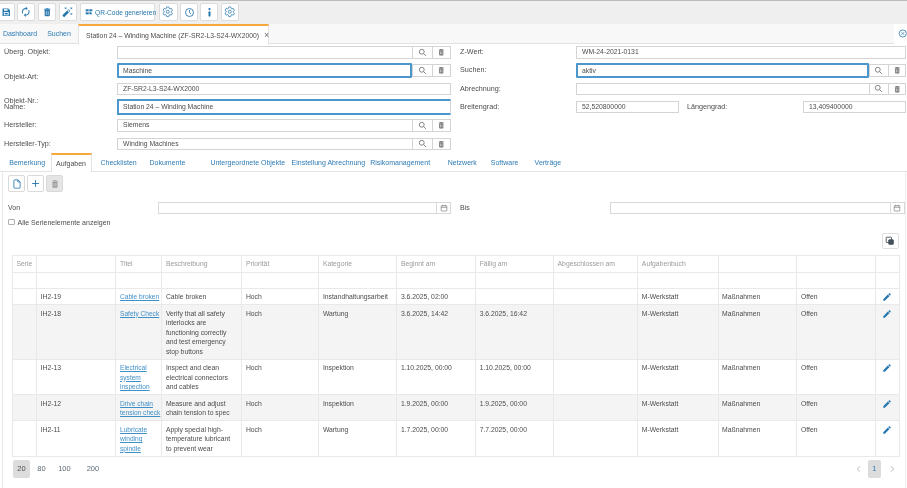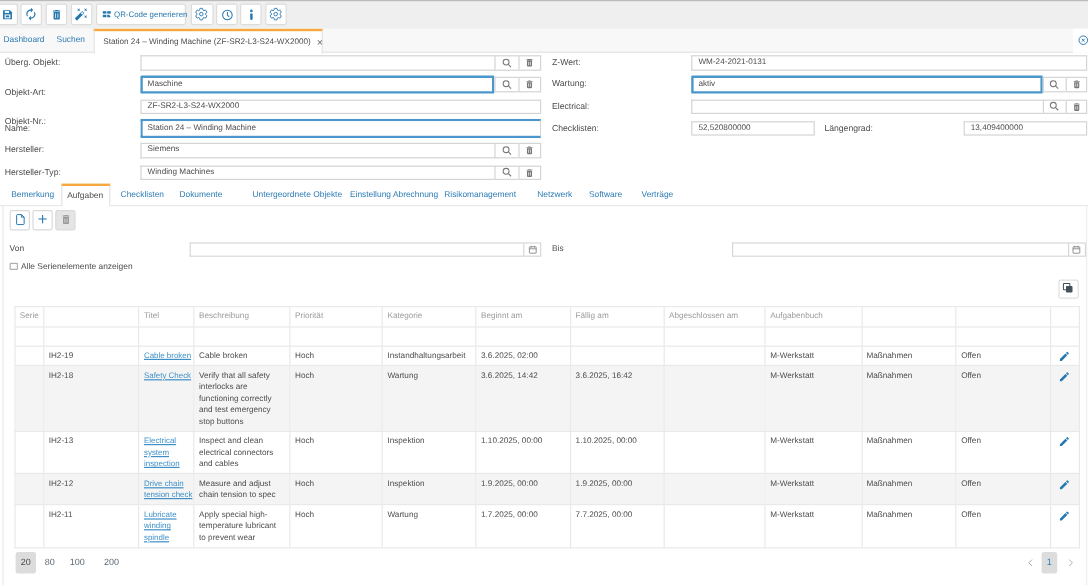--- a/index.html
+++ b/index.html
@@ -261,55 +261,55 @@
             <path stroke="#fff" fill="none" stroke-width="1.6" d="M9.8 10v8M14.2 10v8"></path>
           </svg>
         </div>
     </div>
 
     <div class="flabel" style="left:460px; top:1px;">Z-Wert:</div>
     <div class="fgroup" style="left:576px; top:1px; width:330px;">
       <div class="finput" style="width:330px;">WM-24-2021-0131</div>
     </div>
 
-    <div class="flabel" style="left:460px; top:19.3px;">Wartung:</div>
+    <div class="flabel" style="left:460px; top:19.3px;">Suchen:</div>
     <div class="fgroup rgt" style="left:576px; top:19.3px; width:330px;">
       <div class="finput hl" style="width:293px;">aktiv</div>
       <div class="fbtn">
           <svg width="9" height="9" viewBox="0 0 24 24" fill="none" stroke="currentColor" stroke-width="2.4">
             <circle cx="10" cy="10" r="6.5"></circle>
             <path d="M15 15l6 6"></path>
           </svg>
         </div>
       <div class="fbtn">
           <svg width="8.5" height="8.5" viewBox="0 0 24 24">
             <path fill="currentColor" d="M6 19c0 1.1.9 2 2 2h8c1.1 0 2-.9 2-2V7H6v12zM19 4h-3.5l-1-1h-5l-1 1H5v2h14V4z"></path>
             <path stroke="#fff" fill="none" stroke-width="1.6" d="M9.8 10v8M14.2 10v8"></path>
           </svg>
         </div>
     </div>
 
-    <div class="flabel" style="left:460px; top:37.6px;">Electrical:</div>
+    <div class="flabel" style="left:460px; top:37.6px;">Abrechnung:</div>
     <div class="fgroup rgt" style="left:576px; top:37.6px; width:330px;">
       <div class="finput" style="width:293px;"></div>
       <div class="fbtn">
           <svg width="9" height="9" viewBox="0 0 24 24" fill="none" stroke="currentColor" stroke-width="2.4">
             <circle cx="10" cy="10" r="6.5"></circle>
             <path d="M15 15l6 6"></path>
           </svg>
         </div>
       <div class="fbtn">
           <svg width="8.5" height="8.5" viewBox="0 0 24 24">
             <path fill="currentColor" d="M6 19c0 1.1.9 2 2 2h8c1.1 0 2-.9 2-2V7H6v12zM19 4h-3.5l-1-1h-5l-1 1H5v2h14V4z"></path>
             <path stroke="#fff" fill="none" stroke-width="1.6" d="M9.8 10v8M14.2 10v8"></path>
           </svg>
         </div>
     </div>
 
-    <div class="flabel" style="left:460px; top:55.9px;">Checklisten:</div>
+    <div class="flabel" style="left:460px; top:55.9px;">Breitengrad:</div>
     <div class="fgroup" style="left:576px; top:55.9px; width:103px;">
       <div class="finput" style="width:103px;">52,520800000</div>
     </div>
     <div class="flabel" style="left:687px; top:55.9px;">Längengrad:</div>
     <div class="fgroup" style="left:803px; top:55.9px; width:103px;">
       <div class="finput" style="width:103px;">13,409400000</div>
     </div>
   </div>
 
   <div class="subtabs">

